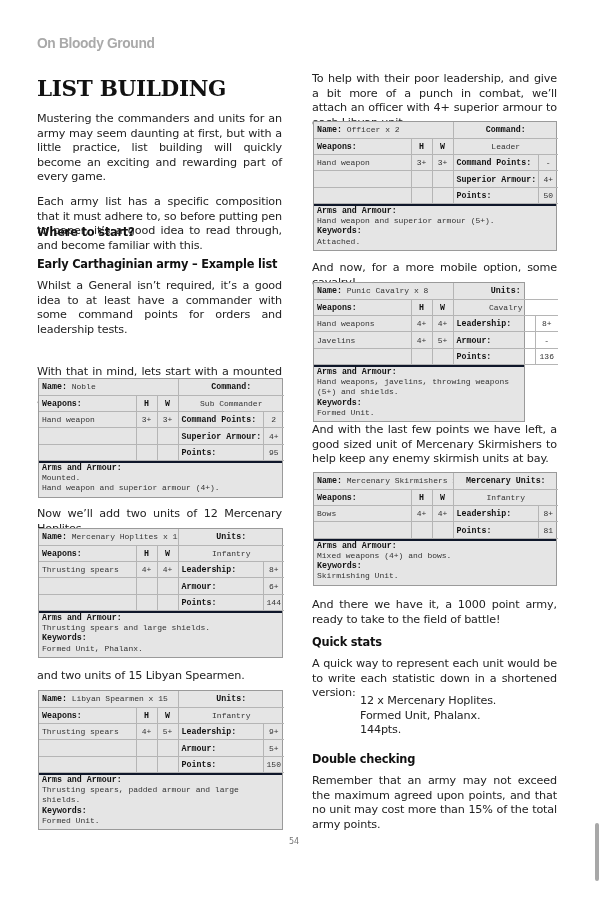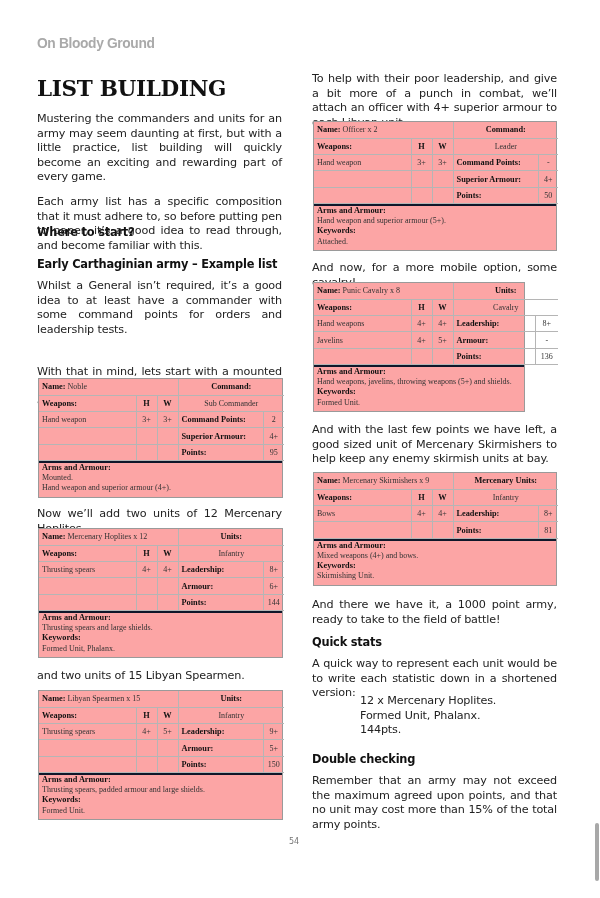--- a/index.html
+++ b/index.html
@@ -27,22 +27,22 @@
   .h2 {
     position: absolute; font-size: 11.4px; font-weight: bold; color: #111;
     font-family: "DejaVu Sans", sans-serif; letter-spacing: -0.2px;
   }
   .mono-lines { text-align: left; margin-left: 48px; }
   .mono-lines span { display: block; }
 
   
   .stat-table {
     position: absolute; width: 245px; border: 1px solid #9a9a9a;
-    font-family: Liberation Serif, serif; font-size: 8px; color: #333;
-    background: #fca5a5;
+    font-family: Liberation Mono, monospace; font-size: 8px; color: #333;
+    background: #e5e5e5;
   }
   .stat-table table { border-collapse: collapse; width: 100%; table-layout: fixed; }
   .stat-table td {
     border: 1px solid #b5b5b5; height: 16.3px; padding: 0 3px;
     white-space: nowrap; overflow: hidden; vertical-align: middle;
   }
   .stat-table tr:first-child td { border-top: none; }
   .stat-table td:first-child { border-left: none; }
   .stat-table td:last-child { border-right: none; }
   .stat-table .b { font-weight: bold; color: #111; font-size: 8.3px; }

